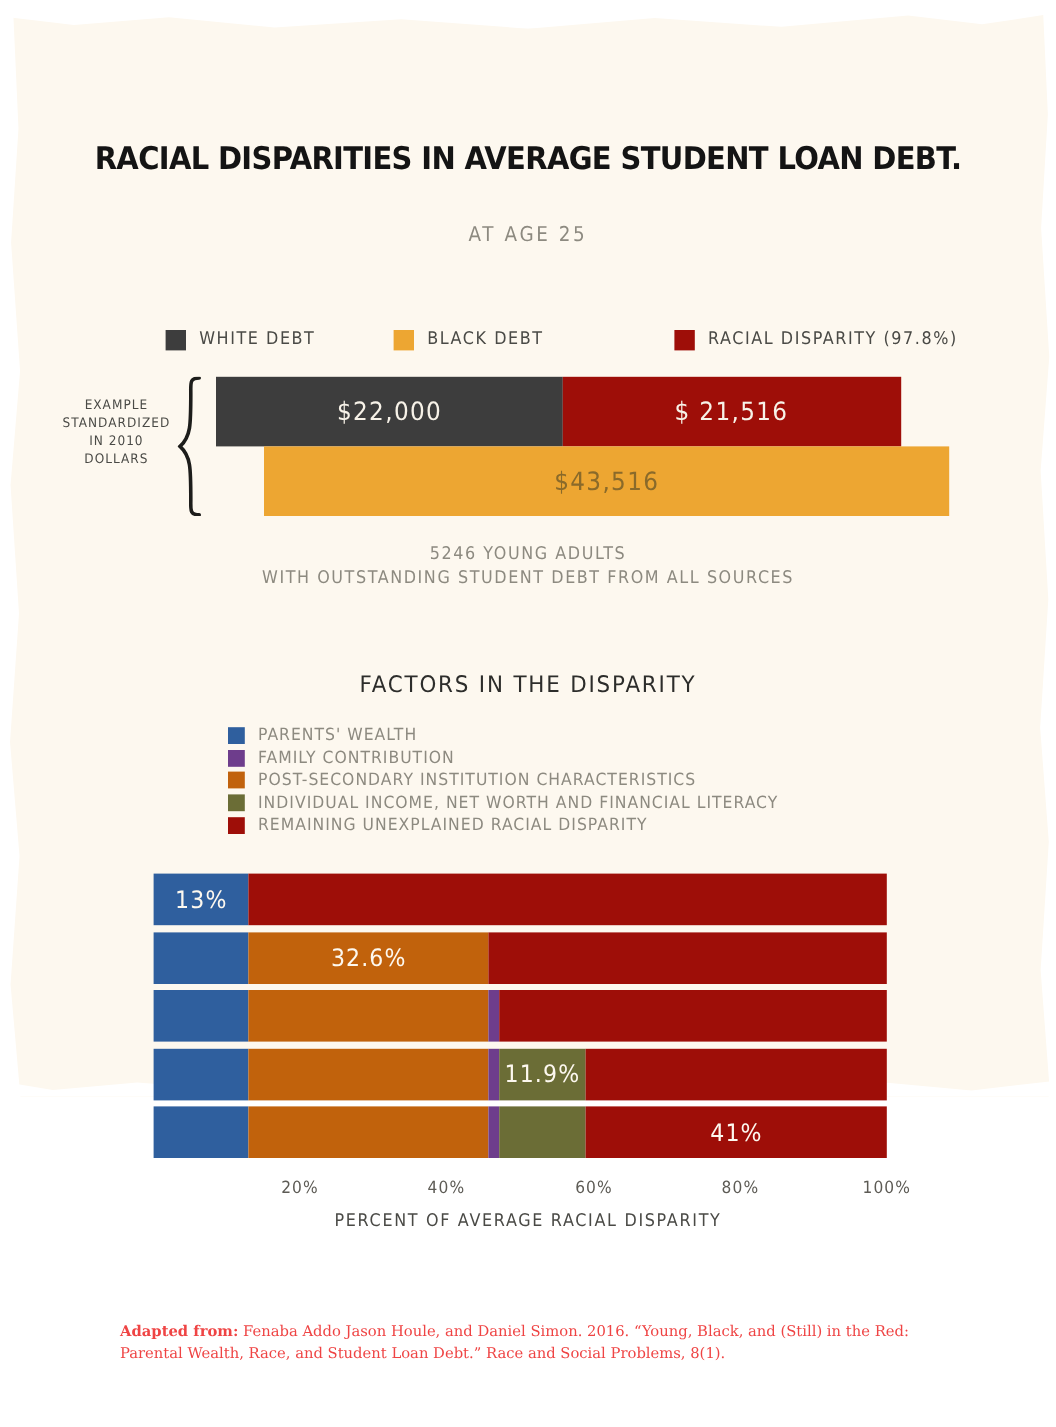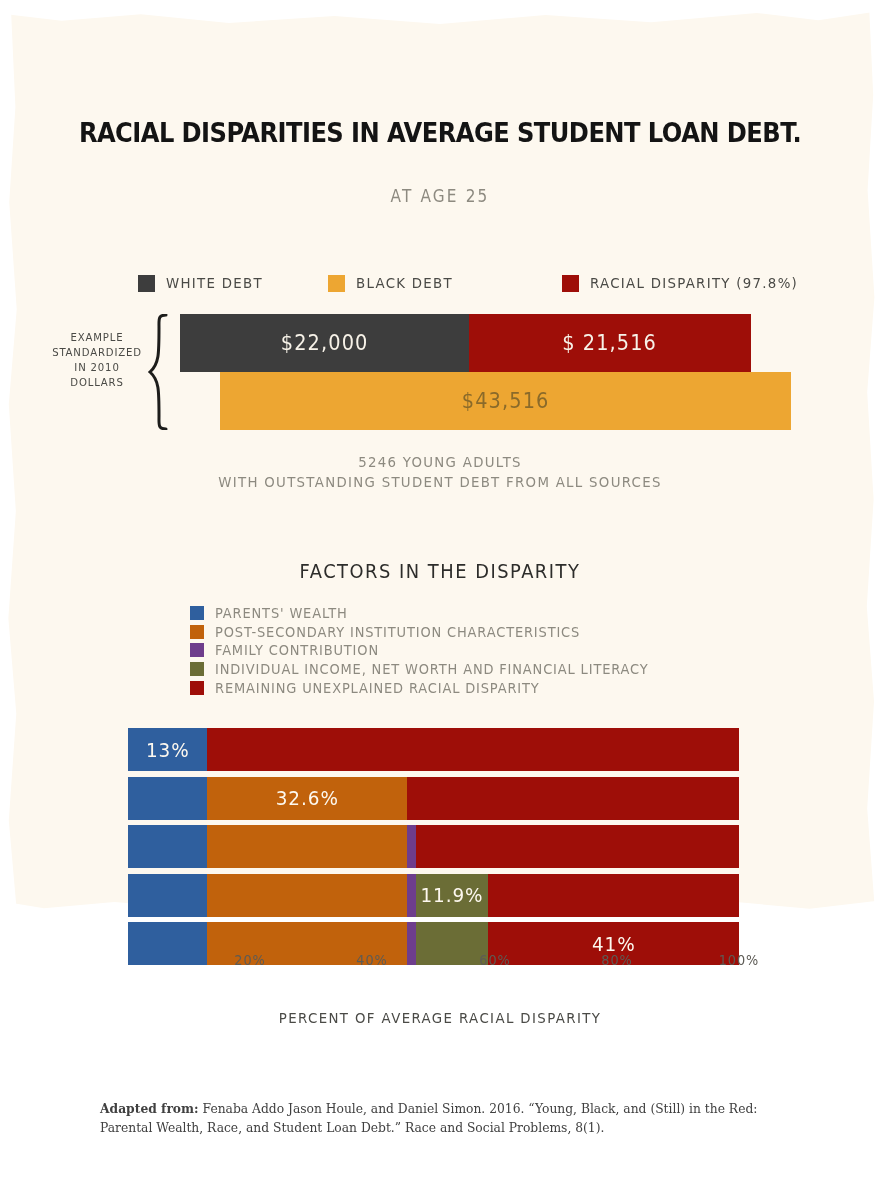--- a/index.html
+++ b/index.html
@@ -207,21 +207,21 @@
     font-size: 20px;
     letter-spacing: 1px;
     color: #fdf8ef;
     transform: scaleX(0.92);
     white-space: nowrap;
     position: absolute;
   }
 
   .axis {
     position: absolute;
-    left: 128px; top: 952px;
+    left: 128px; top: 982px;
     width: 611px;
     height: 20px;
   }
   .tick {
     position: absolute;
     top: 0;
     font-size: 14px;
     letter-spacing: 1px;
     color: #5d5b55;
     transform: translateX(-50%) scaleX(0.92);
@@ -239,21 +239,21 @@
   }
 
   
   .footer {
     position: absolute;
     left: 100px; top: 1100px;
     width: 690px;
     font-family: "DejaVu Serif", serif;
     font-size: 12.3px;
     line-height: 18.5px;
-    color: #404040;
+    color: #ef4444;
   }
   .footer b { font-weight: bold; }
 </style>
 </head>
 <body>
 
 <div id="poster">
 
   <div class="content">
 
@@ -307,26 +307,26 @@
     </div>
 
     <div class="factors-title">FACTORS IN THE DISPARITY</div>
 
     <div class="legend-factors">
       <div class="lf-row">
         <span class="sw" id="lf0sw" style="background: rgb(47, 95, 158);"></span>
         <span class="lb">PARENTS' WEALTH</span>
       </div>
       <div class="lf-row">
+        <span class="sw" id="lf2sw" style="background: rgb(110, 61, 140);"></span>
+        <span class="lb">FAMILY CONTRIBUTION</span>
+      </div>
+      <div class="lf-row">
         <span class="sw" id="lf1sw" style="background: rgb(193, 98, 12);"></span>
         <span class="lb">POST-SECONDARY INSTITUTION CHARACTERISTICS</span>
-      </div>
-      <div class="lf-row">
-        <span class="sw" id="lf2sw" style="background: rgb(110, 61, 140);"></span>
-        <span class="lb">FAMILY CONTRIBUTION</span>
       </div>
       <div class="lf-row">
         <span class="sw" id="lf3sw" style="background: rgb(107, 109, 54);"></span>
         <span class="lb">INDIVIDUAL INCOME, NET WORTH AND FINANCIAL LITERACY</span>
       </div>
       <div class="lf-row">
         <span class="sw" id="lf4sw" style="background: rgb(158, 14, 8);"></span>
         <span class="lb">REMAINING UNEXPLAINED RACIAL DISPARITY</span>
       </div>
     </div>

